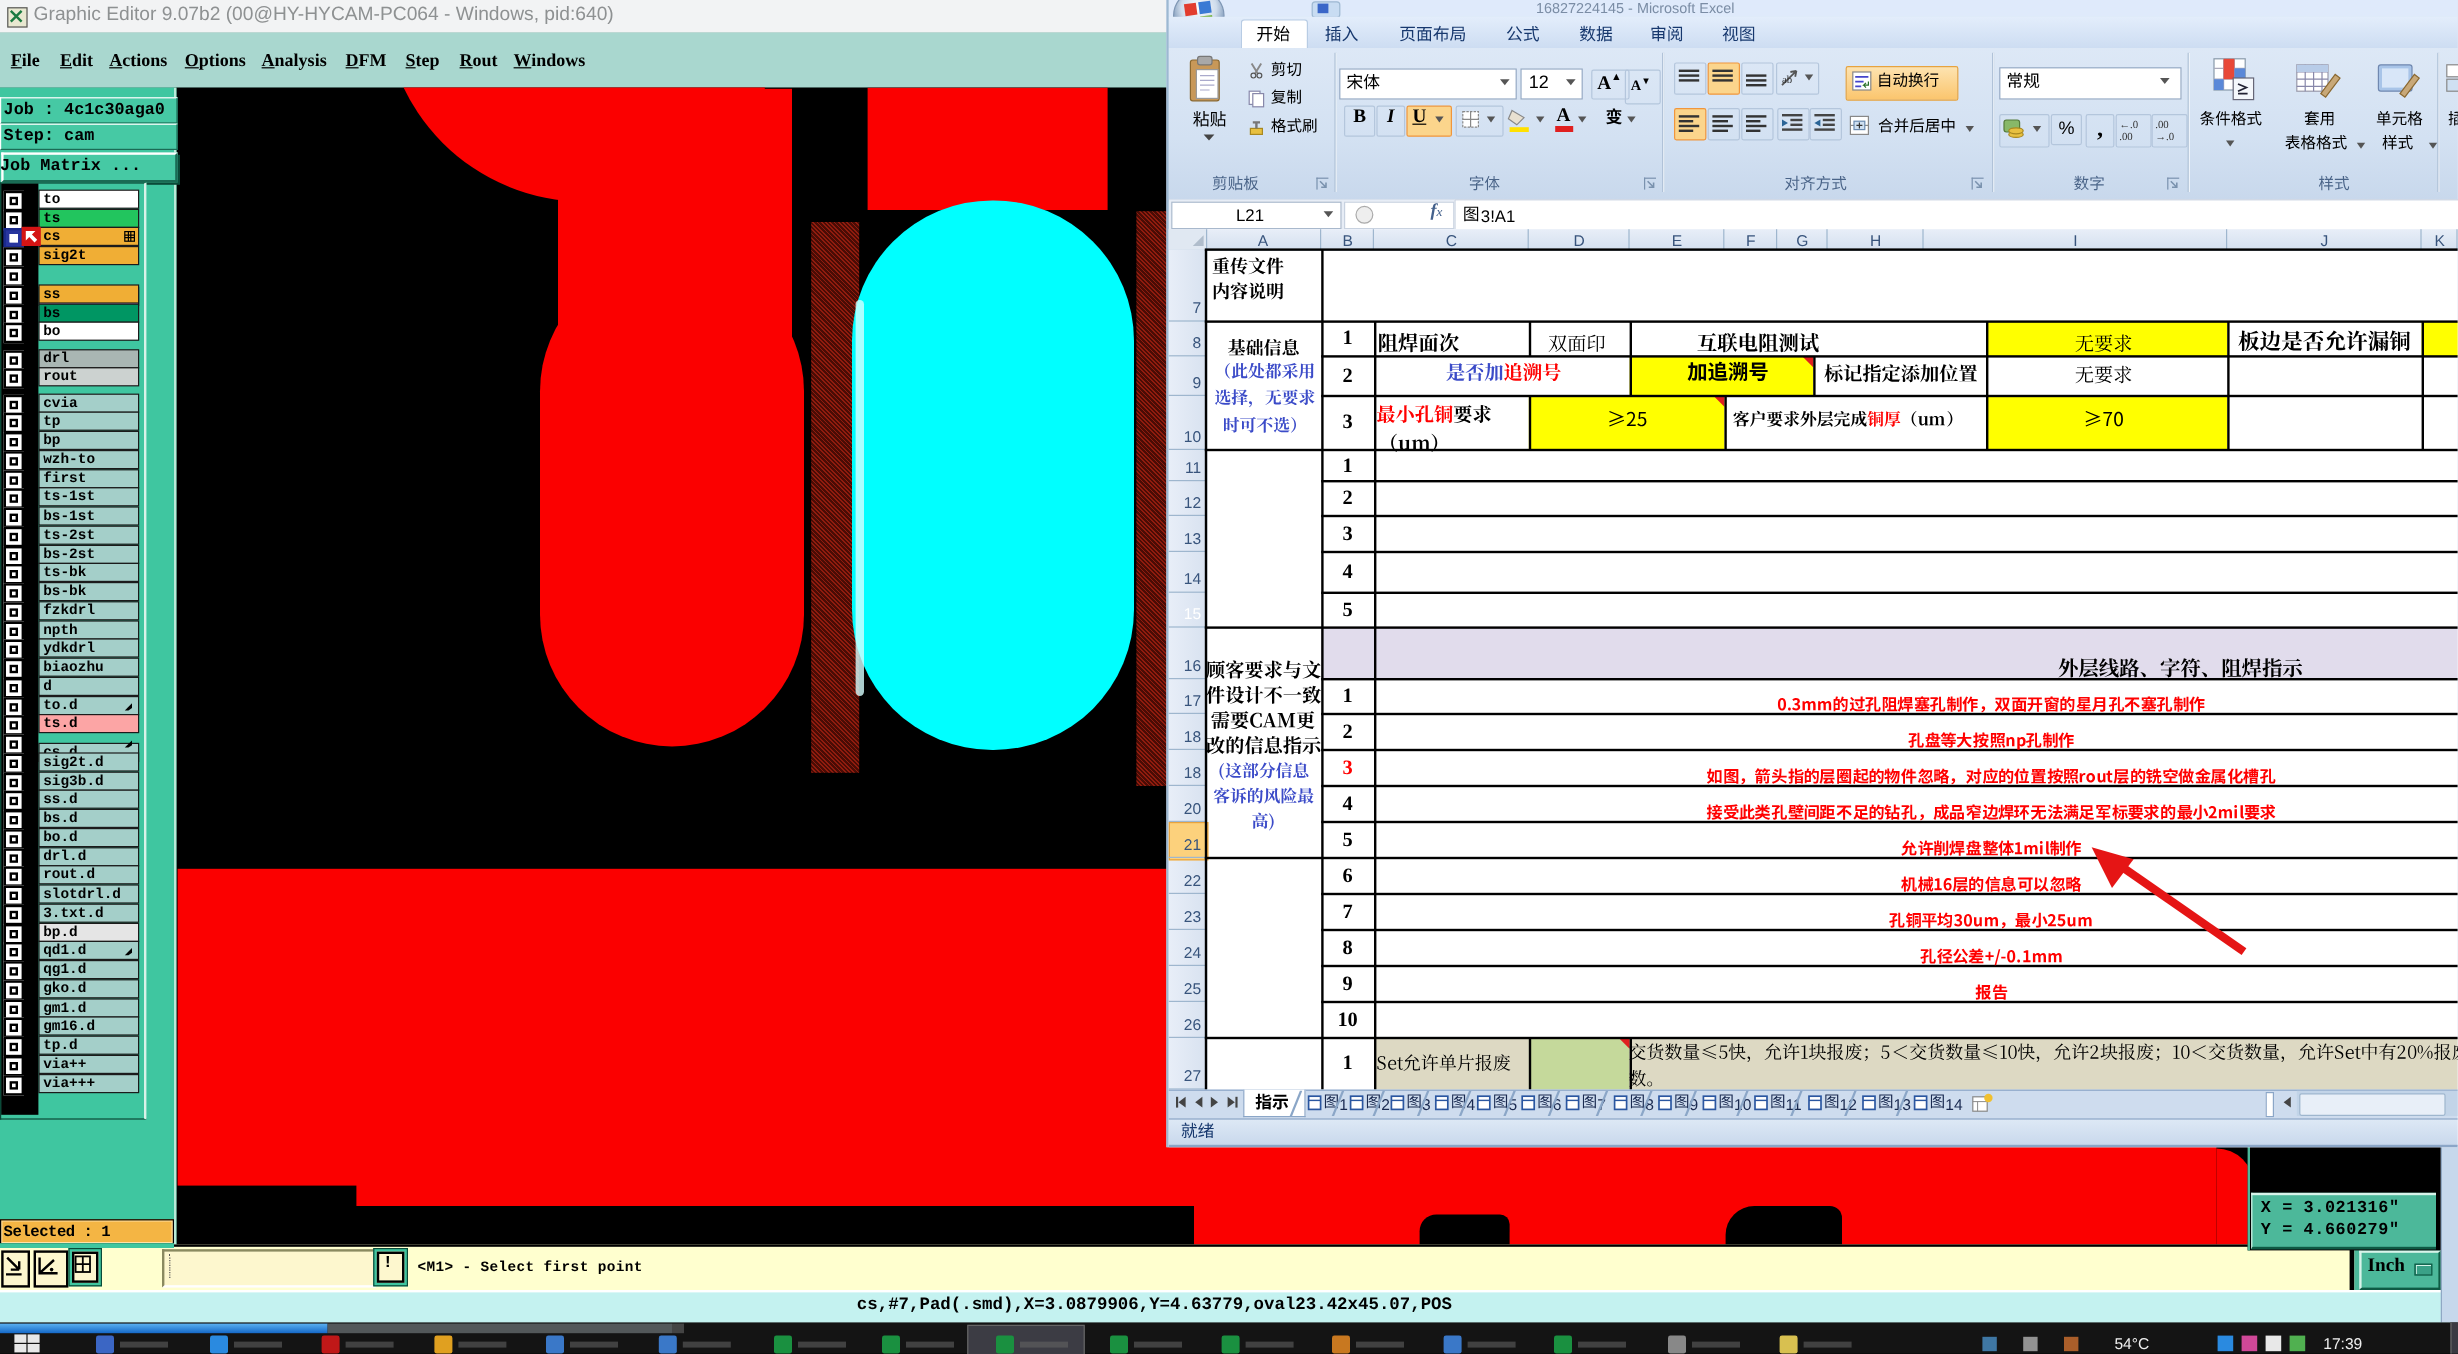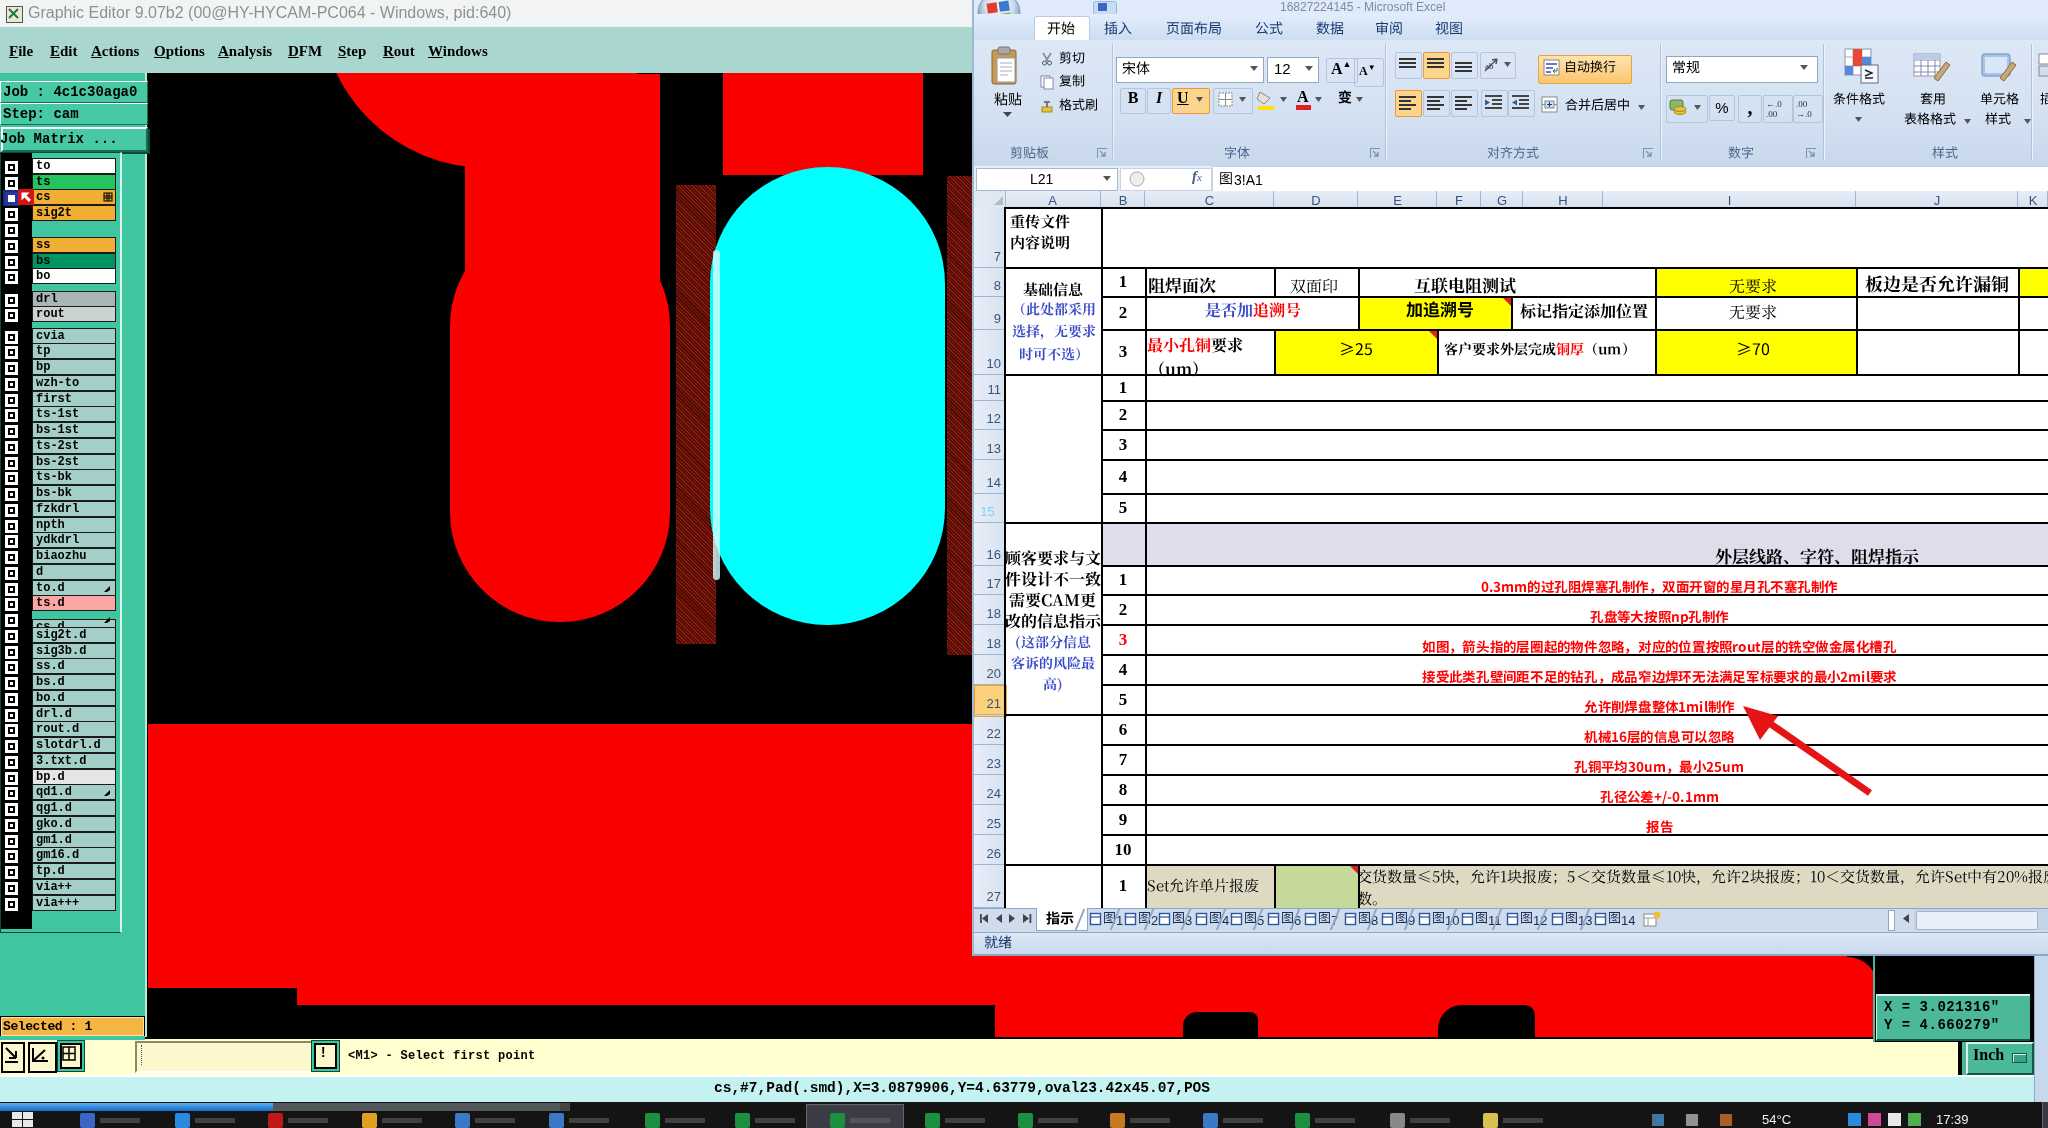--- a/index.html
+++ b/index.html
@@ -867,21 +867,21 @@
 <div class="a sans" style="left:974px;top:356px;width:27px;text-align:right;font-size:13px;color:#38547c">10</div>
 <div class="a" style="left:974px;top:400px;width:31px;height:1px;background:#9eb6ce"></div>
 <div class="a sans" style="left:974px;top:382px;width:27px;text-align:right;font-size:13px;color:#38547c">11</div>
 <div class="a" style="left:974px;top:429px;width:31px;height:1px;background:#9eb6ce"></div>
 <div class="a sans" style="left:974px;top:411px;width:27px;text-align:right;font-size:13px;color:#38547c">12</div>
 <div class="a" style="left:974px;top:459px;width:31px;height:1px;background:#9eb6ce"></div>
 <div class="a sans" style="left:974px;top:441px;width:27px;text-align:right;font-size:13px;color:#38547c">13</div>
 <div class="a" style="left:974px;top:493px;width:31px;height:1px;background:#9eb6ce"></div>
 <div class="a sans" style="left:974px;top:475px;width:27px;text-align:right;font-size:13px;color:#38547c">14</div>
 <div class="a" style="left:974px;top:522px;width:31px;height:1px;background:#9eb6ce"></div>
-<div class="a sans" style="left:974px;top:504px;width:27px;text-align:center;font-size:13px;color:#7dd3fc">15</div>
+<div class="a sans" style="left:974px;top:504px;width:27px;text-align:right;font-size:13px;color:#ffffff">15</div>
 <div class="a" style="left:974px;top:565px;width:31px;height:1px;background:#9eb6ce"></div>
 <div class="a sans" style="left:974px;top:547px;width:27px;text-align:right;font-size:13px;color:#38547c">16</div>
 <div class="a" style="left:974px;top:594px;width:31px;height:1px;background:#9eb6ce"></div>
 <div class="a sans" style="left:974px;top:576px;width:27px;text-align:right;font-size:13px;color:#38547c">17</div>
 <div class="a" style="left:974px;top:624px;width:31px;height:1px;background:#9eb6ce"></div>
 <div class="a sans" style="left:974px;top:606px;width:27px;text-align:right;font-size:13px;color:#38547c">18</div>
 <div class="a" style="left:974px;top:654px;width:31px;height:1px;background:#9eb6ce"></div>
 <div class="a sans" style="left:974px;top:636px;width:27px;text-align:right;font-size:13px;color:#38547c">18</div>
 <div class="a" style="left:974px;top:684px;width:31px;height:1px;background:#9eb6ce"></div>
 <div class="a sans" style="left:974px;top:666px;width:27px;text-align:right;font-size:13px;color:#38547c">20</div>

